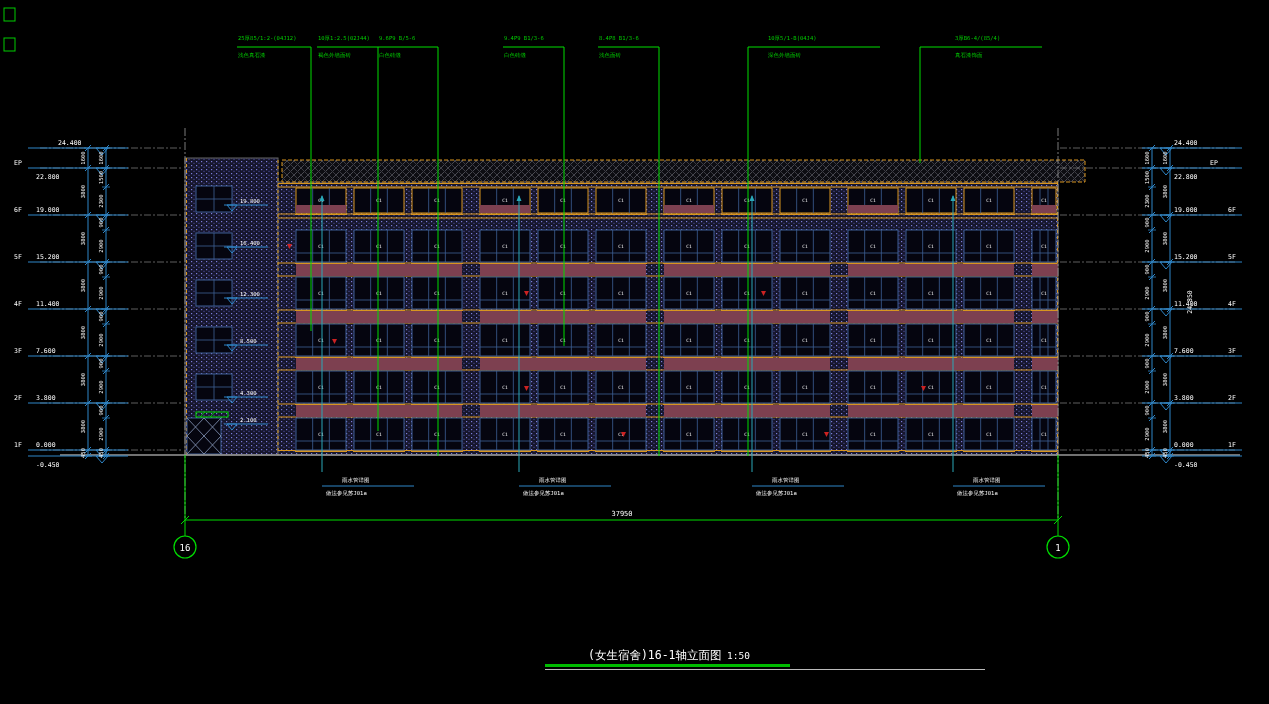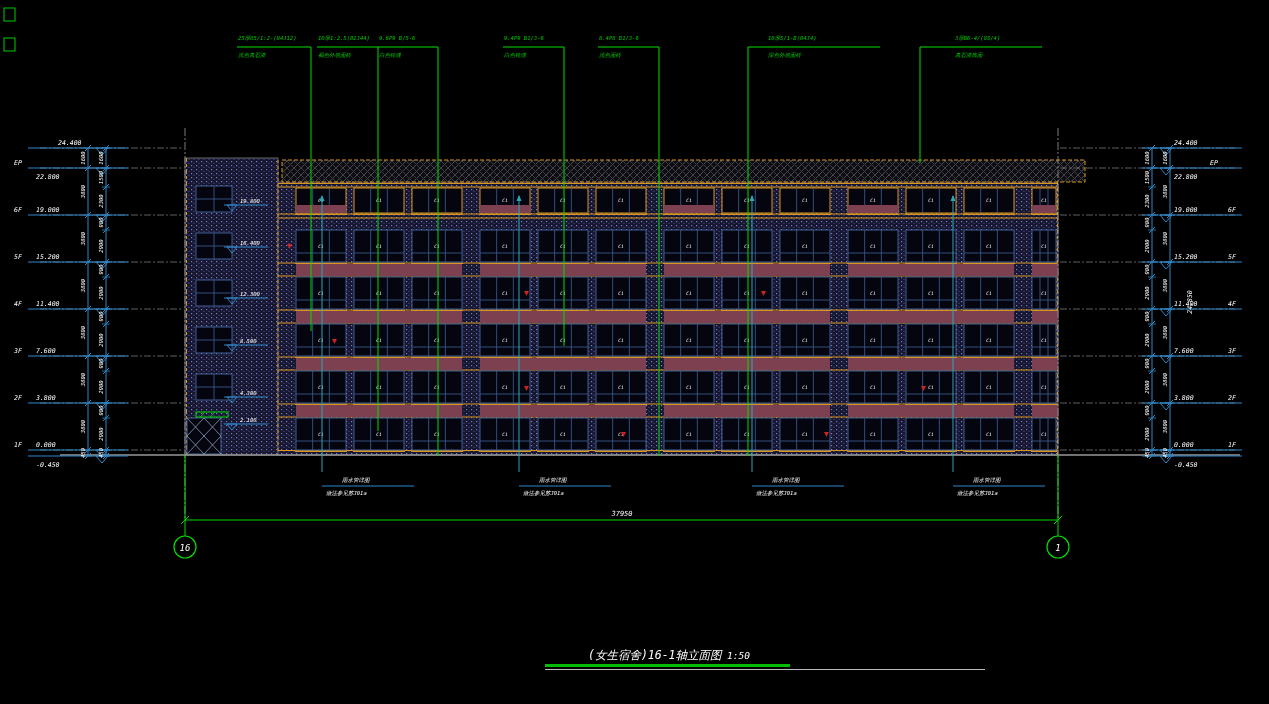--- a/index.html
+++ b/index.html
@@ -1,17 +1,17 @@
 <!DOCTYPE html>
 <html><head>
 <meta charset="utf-8">
 <style>
   html,body{margin:0;padding:0;background:#000;}
   #stage{position:relative;width:1269px;height:704px;background:#000;overflow:hidden;
-         font-family:"DejaVu Sans",sans-serif;font-style:italic;}
+         font-family:"DejaVu Sans",sans-serif;}
   svg text{font-family:"DejaVu Sans Mono","DejaVu Sans",sans-serif;}
 </style>
 </head>
 <body>
 
 <div id="stage">
 <svg id="cad" width="1269" height="704" viewBox="0 0 1269 704">
   <defs>
     <pattern id="dots" width="5" height="4" patternUnits="userSpaceOnUse">
       <rect width="5" height="4" fill="#16162c"></rect>

